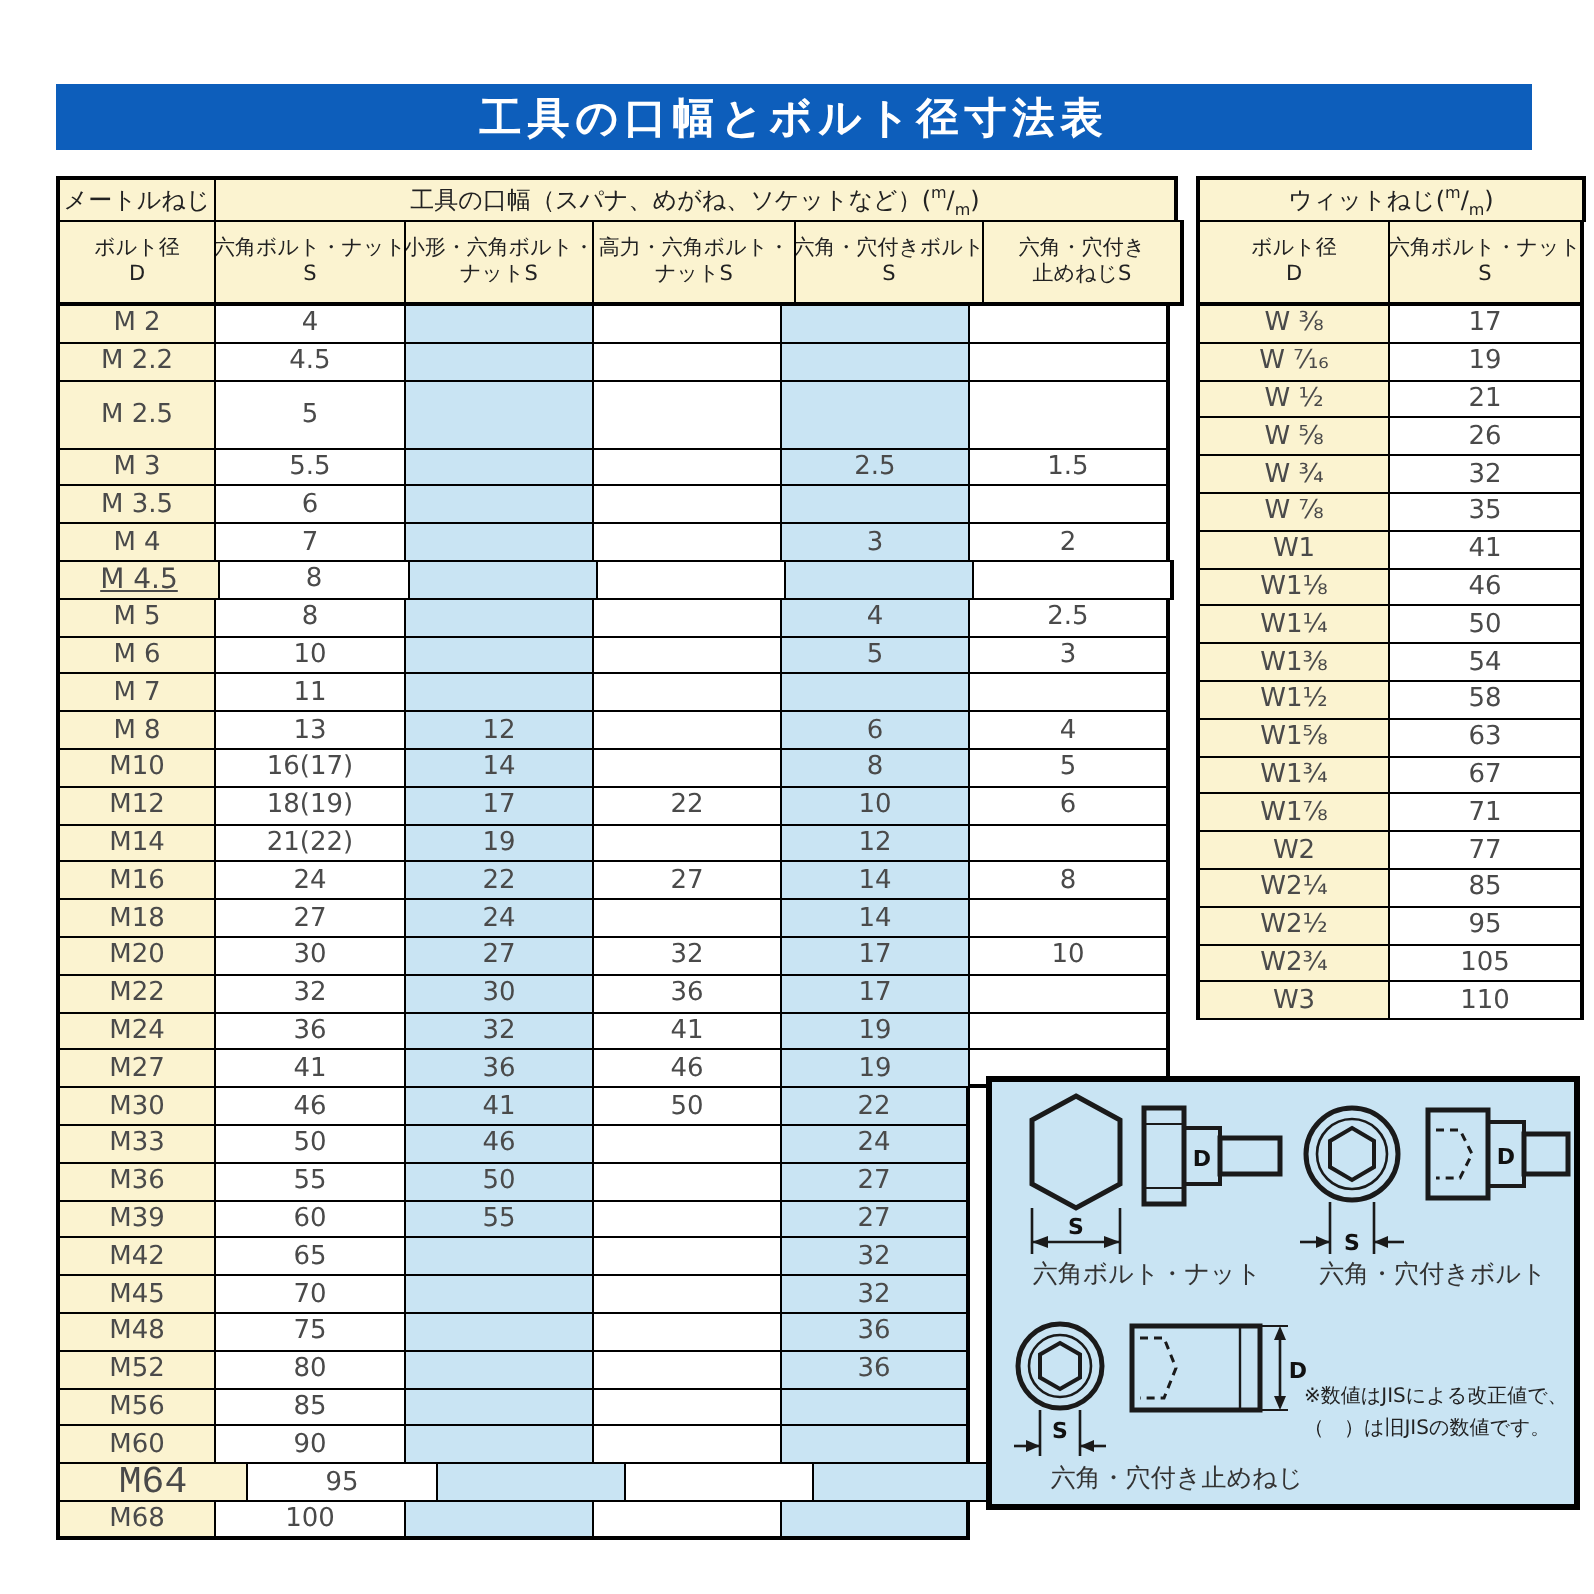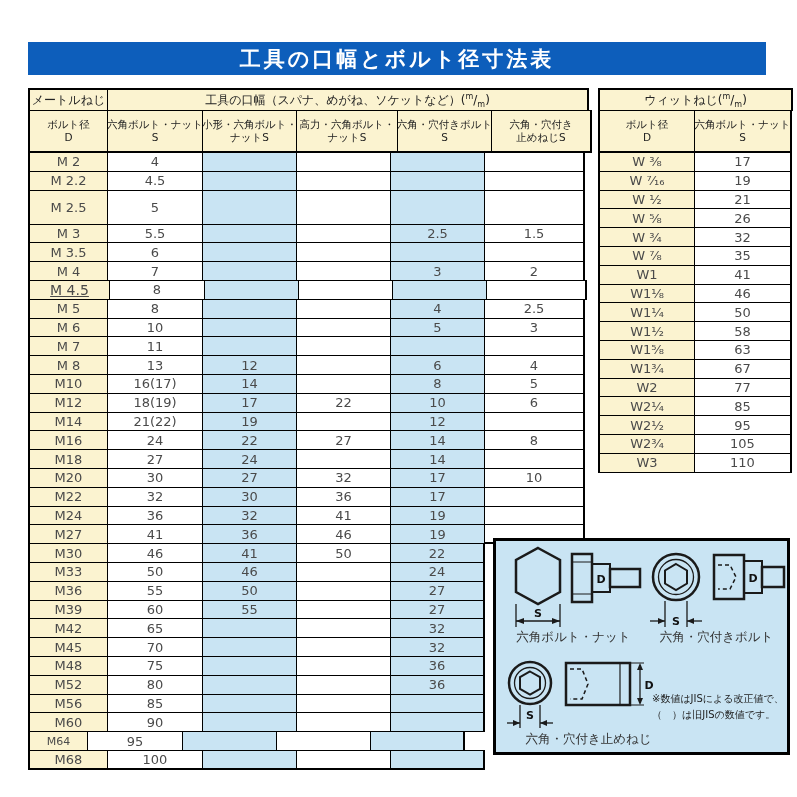--- a/index.html
+++ b/index.html
@@ -304,21 +304,21 @@
       <div class="cell blue bR" style="width: 95px; font-size: 13px;"></div>
     </div>
     <div class="row" style="height: 19.8px;">
       <div class="cell cream bL" style="width: 80px; font-size: 13px;">M60</div>
       <div class="cell white" style="width: 96px; font-size: 13px;">90</div>
       <div class="cell blue" style="width: 95px; font-size: 13px;"></div>
       <div class="cell white" style="width: 95px; font-size: 13px;"></div>
       <div class="cell blue bR" style="width: 95px; font-size: 13px;"></div>
     </div>
     <div class="row" style="height: 19.8px;">
-      <div class="cell cream bL" style="width: 60px; font-size: 11px;">M64</div>
+      <div class="cell cream bL" style="width: 96px; font-size: 19px; font-family: Liberation Mono, monospace;">M64</div>
       <div class="cell white" style="width: 96px; font-size: 13px;">95</div>
       <div class="cell blue" style="width: 95px; font-size: 13px;"></div>
       <div class="cell white" style="width: 95px; font-size: 13px;"></div>
       <div class="cell blue bR" style="width: 95px; font-size: 13px;"></div>
     </div>
     <div class="row" style="height: 19.8px;">
       <div class="cell cream bL bB" style="width: 80px; font-size: 13px;">M68</div>
       <div class="cell white bB" style="width: 96px; font-size: 13px;">100</div>
       <div class="cell blue bB" style="width: 95px; font-size: 13px;"></div>
       <div class="cell white bB" style="width: 95px; font-size: 13px;"></div>
@@ -370,30 +370,38 @@
     </div>
     <div class="row" style="height: 19.8px;">
       <div class="cell cream bL" style="width: 97px; font-size: 13px;">W1¹⁄₈</div>
       <div class="cell white bR" style="width: 98px; font-size: 13px;">46</div>
     </div>
     <div class="row" style="height: 19.8px;">
       <div class="cell cream bL" style="width: 97px; font-size: 13px;">W1¹⁄₄</div>
       <div class="cell white bR" style="width: 98px; font-size: 13px;">50</div>
     </div>
     <div class="row" style="height: 19.8px;">
+      <div class="cell cream bL" style="width: 97px; font-size: 13px;">W1³⁄₈</div>
+      <div class="cell white bR" style="width: 98px; font-size: 13px;">54</div>
+    </div>
+    <div class="row" style="height: 19.8px;">
       <div class="cell cream bL" style="width: 97px; font-size: 13px;">W1¹⁄₂</div>
       <div class="cell white bR" style="width: 98px; font-size: 13px;">58</div>
     </div>
     <div class="row" style="height: 19.8px;">
       <div class="cell cream bL" style="width: 97px; font-size: 13px;">W1⁵⁄₈</div>
       <div class="cell white bR" style="width: 98px; font-size: 13px;">63</div>
     </div>
     <div class="row" style="height: 19.8px;">
       <div class="cell cream bL" style="width: 97px; font-size: 13px;">W1³⁄₄</div>
       <div class="cell white bR" style="width: 98px; font-size: 13px;">67</div>
+    </div>
+    <div class="row" style="height: 19.8px;">
+      <div class="cell cream bL" style="width: 97px; font-size: 13px;">W1⁷⁄₈</div>
+      <div class="cell white bR" style="width: 98px; font-size: 13px;">71</div>
     </div>
     <div class="row" style="height: 19.8px;">
       <div class="cell cream bL" style="width: 97px; font-size: 13px;">W2</div>
       <div class="cell white bR" style="width: 98px; font-size: 13px;">77</div>
     </div>
     <div class="row" style="height: 19.8px;">
       <div class="cell cream bL" style="width: 97px; font-size: 13px;">W2¹⁄₄</div>
       <div class="cell white bR" style="width: 98px; font-size: 13px;">85</div>
     </div>
     <div class="row" style="height: 19.8px;">

